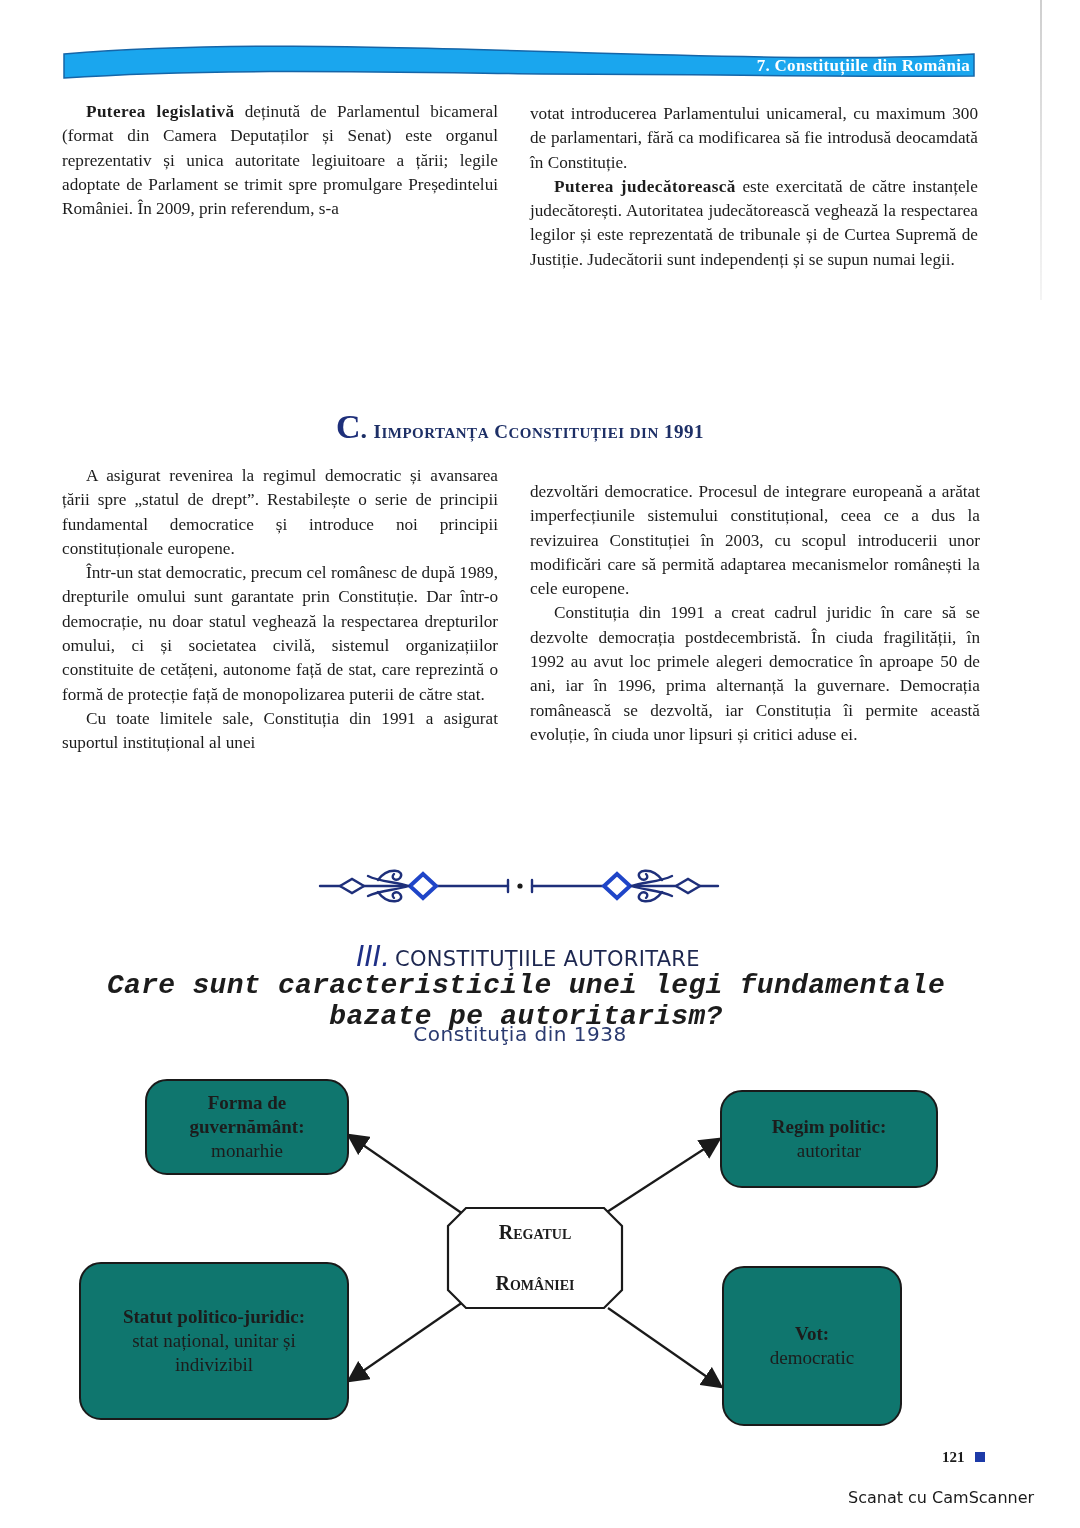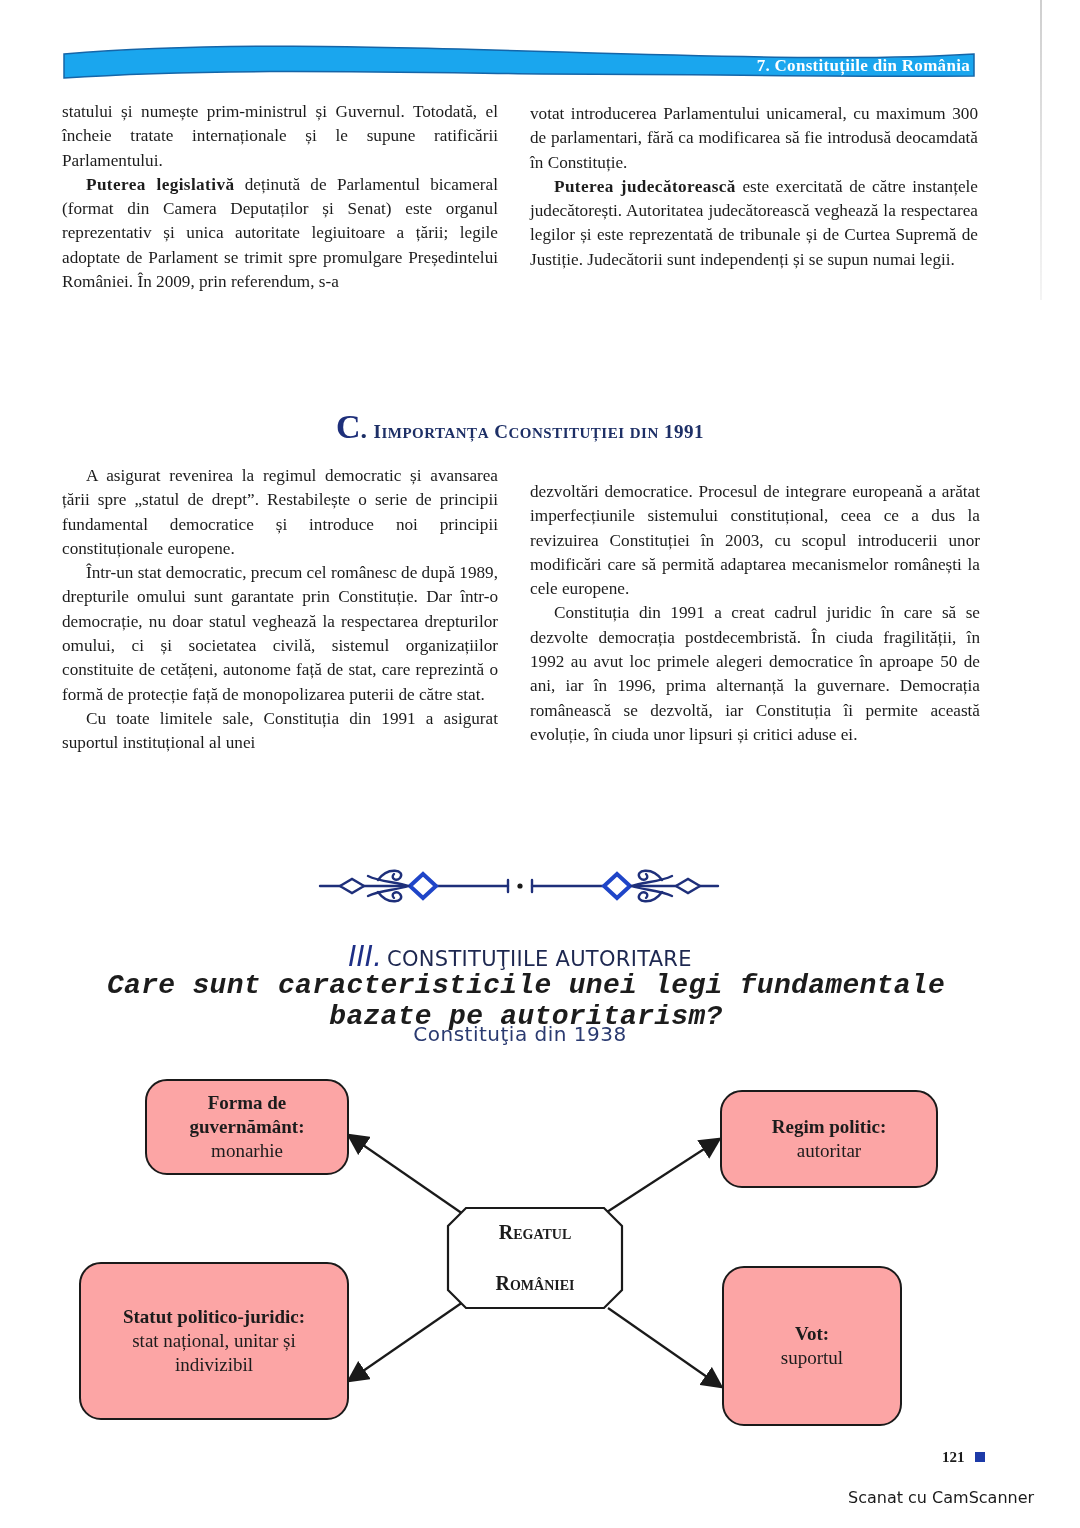--- a/index.html
+++ b/index.html
@@ -39,41 +39,41 @@
     font-family: "Liberation Serif", serif; color: #1d2f66; font-weight: bold;
   }
   .section-c .letter { font-size: 34px; color: #1e2f7a; }
   .section-c .dot { font-size: 26px; }
   .section-c .sc { font-size: 19px; letter-spacing: 0.5px; }
   .section-c .sc small { font-size: 15px; }
 
   .ornament { position: absolute; left: 318px; top: 862px; }
 
   .section-iii {
-    position: absolute; left: 0; width: 1040px; top: 940px; text-align: center;
+    position: absolute; left: 0; width: 1040px; top: 940px; text-align: center; padding-left: 8px;
   }
   .section-iii .roman {
     font-family: "DejaVu Sans", sans-serif; font-size: 28px; color: #1e2f86; font-style: italic;
   }
   .section-iii .heading {
     font-family: "DejaVu Sans", sans-serif; font-size: 21px; color: #1d2750; letter-spacing: 0.3px;
   }
   .question {
     position: absolute; left: 96px; top: 970px; width: 860px; text-align: center;
     font-family: Liberation Mono, monospace; font-style: italic; font-weight: bold;
     font-size: 28px; color: #1c1c1c; letter-spacing: 0.3px;
   }
   .subtitle {
     position: absolute; left: 0; width: 1040px; top: 1022px; text-align: center;
     font-family: "DejaVu Sans", sans-serif; font-size: 20px; color: #2a3a70; letter-spacing: 0.5px;
   }
 
   .diagram { position: absolute; left: 0; top: 0; width: 1080px; height: 1528px; pointer-events: none; }
   .box {
-    position: absolute; border: 2.2px solid #1a1a1a; border-radius: 22px; background: #fca5a5;
+    position: absolute; border: 2.2px solid #1a1a1a; border-radius: 22px; background: #0f766e;
     display: flex; flex-direction: column; align-items: center; justify-content: center;
     text-align: center; font-family: "Liberation Serif", serif; font-size: 19px; line-height: 24px;
   }
   .box .lbl { font-weight: bold; }
   .box-forma { left: 145px; top: 1079px; width: 200px; height: 92px; }
   .box-regim { left: 720px; top: 1090px; width: 214px; height: 94px; }
   .box-statut { left: 79px; top: 1262px; width: 266px; height: 154px; }
   .box-vot { left: 722px; top: 1266px; width: 176px; height: 156px; }
   .center-node {
     position: absolute; left: 446px; top: 1206px; width: 178px; height: 104px;
@@ -102,21 +102,20 @@
 <div class="page-edge"></div>
 
 <div class="banner">
   <svg width="914" height="36" viewBox="0 0 914 36">
     <path d="M2,10 C150,-2 300,2 500,8 C700,14 820,16 912,10 L912,32 C760,33 620,30 480,30 C320,28 150,24 2,34 Z" fill="#1aa6ee" stroke="#1565a8" stroke-width="1.5"></path>
   </svg>
   <span class="banner-title">7. Constituțiile din România</span>
 </div>
 
 <div class="col col-left-1">
-  <p><span>statului și numește prim-ministrul și Guvernul. Totodată, el încheie tratate internaționale și le supune ratificării Parlamentului.</span></p>
   <p class="ind"><b>Puterea legislativă</b><span> deținută de Parlamentul bicameral (format din Camera Deputaților și Senat) este organul reprezentativ și unica autoritate legiuitoare a țării; legile adoptate de Parlament se trimit spre promulgare Președintelui României. În 2009, prin referendum, s-a</span></p>
 </div>
 
 <div class="col col-right-1">
   <p><span>votat introducerea Parlamentului unicameral, cu maximum 300 de parlamentari, fără ca modificarea să fie introdusă deocamdată în Constituție.</span></p>
   <p class="ind"><b>Puterea judecătorească</b><span> este exercitată de către instanțele judecătorești. Autoritatea judecătorească veghează la respectarea legilor și este reprezentată de tribunale și de Curtea Supremă de Justiție. Judecătorii sunt independenți și se supun numai legii.</span></p>
   <div class="gap"></div>
 </div>
 
 <div class="section-c">
@@ -201,18 +200,18 @@
 </div>
 
 <div class="box box-statut">
   <span class="lbl">Statut politico-juridic:</span>
   <span>stat național, unitar și</span>
   <span>indivizibil</span>
 </div>
 
 <div class="box box-vot">
   <span class="lbl">Vot:</span>
-  <span>suportul</span>
+  <span>democratic</span>
 </div>
 
 <span class="page-number">121</span>
 <span class="page-square"></span>
 <span class="watermark">Scanat cu CamScanner</span>
 
 </body></html>

